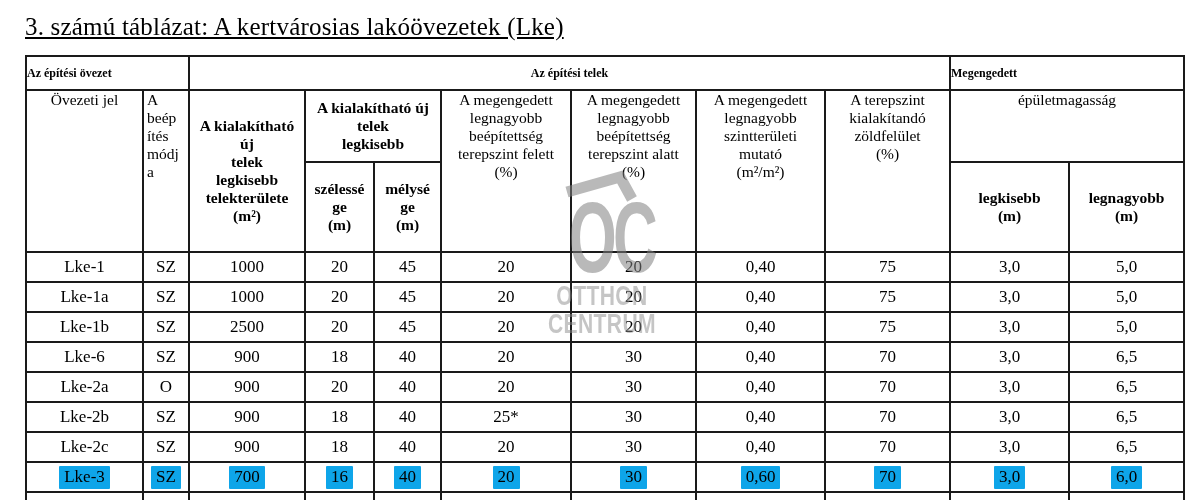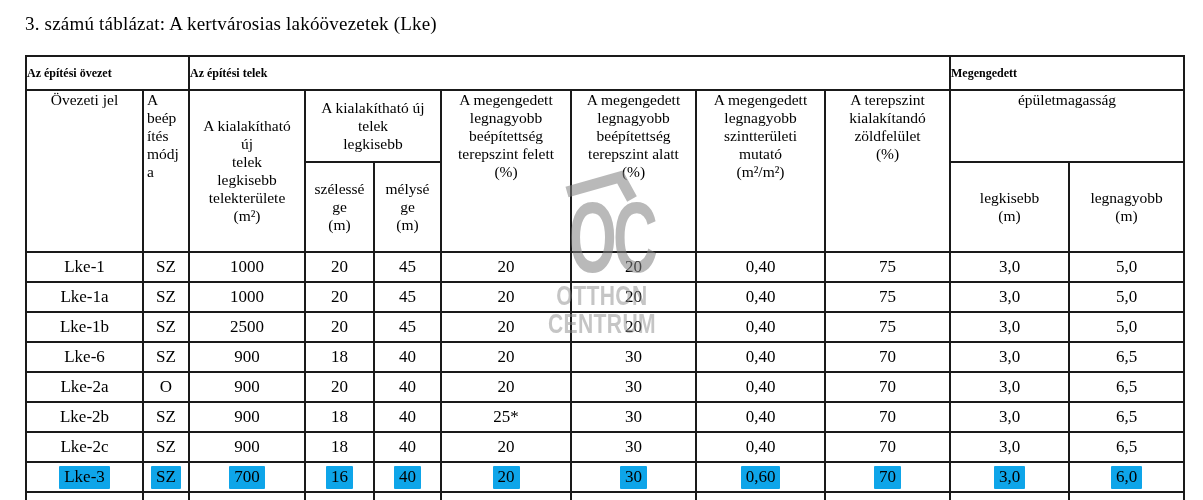--- a/index.html
+++ b/index.html
@@ -4,41 +4,41 @@
 <style>
   html,body{margin:0;padding:0;}
   body{
     width:1203px;height:500px;overflow:hidden;position:relative;
     background:#ffffff;
     font-family:"Liberation Serif","DejaVu Serif",serif;
     color:#000;
   }
   .page-title{
     position:absolute;left:25px;top:13px;
-    font-size:19px;letter-spacing:0.2px;white-space:nowrap;z-index:2;
+    font-size:25px;letter-spacing:0.2px;white-space:nowrap;z-index:2;text-decoration:underline;
   }
   table.doc{
     position:absolute;left:25px;top:55px;width:1158px;
     border-collapse:collapse;table-layout:fixed;z-index:2;background:transparent;
   }
   table.doc th,table.doc td{
     border:2px solid #1a1a1a;padding:0;overflow:hidden;
   }
   
   th.group{
     font-size:12px;font-weight:bold;height:32px;
     vertical-align:middle;text-align:left;padding-left:6px;
   }
-  th.group.center{text-align:left;padding-left:0;}
+  th.group.center{text-align:center;padding-left:0;}
   
   th.colh{
     font-weight:normal;font-size:15.5px;line-height:18px;
     white-space:pre-line;text-align:center;vertical-align:top;padding-top:3px;
   }
-  th.colh.vmid{vertical-align:middle;padding-top:0;}
+  th.colh.vmid{vertical-align:middle;padding-top:0;font-weight:bold;}
   th.colh.lft{text-align:left;padding-left:3px;}
   tr.hdr2{height:72px;}
   tr.hdr3{height:90px;}
   
   tr.datarow{height:30px;}
   tr.stub{height:22px;}
   td.cell{
     font-size:17px;text-align:center;vertical-align:middle;white-space:nowrap;
   }
   td.cell.jel{font-weight:normal;}

